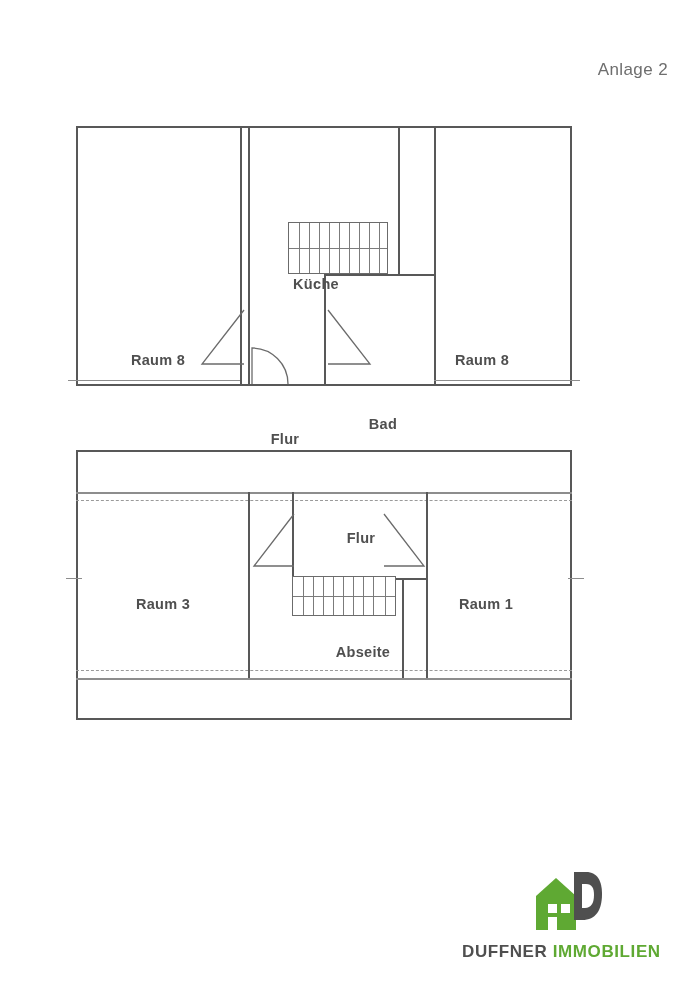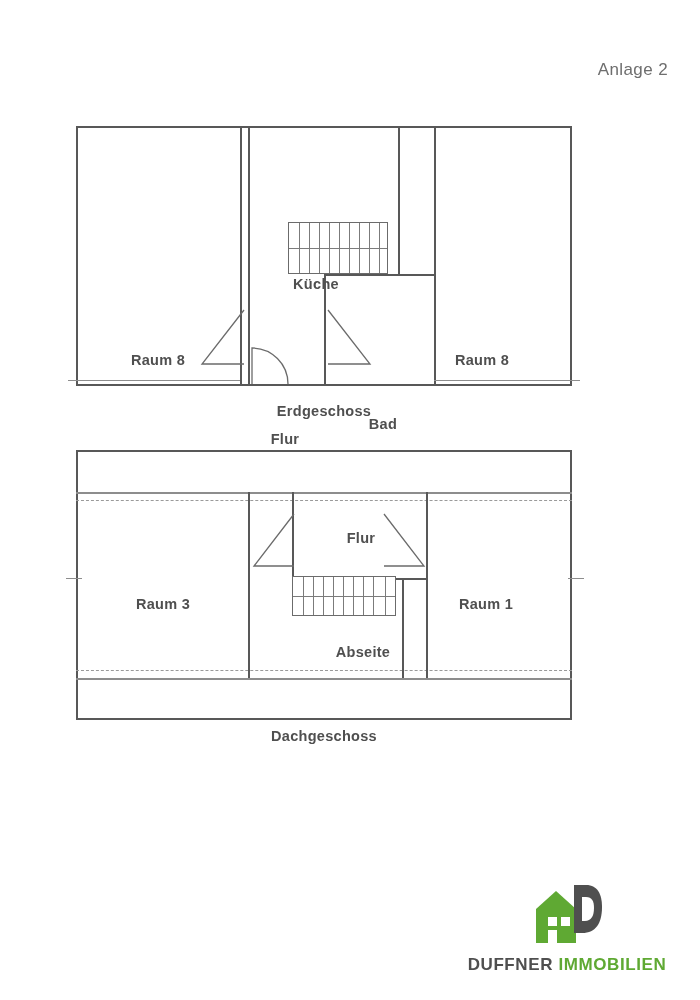--- a/index.html
+++ b/index.html
@@ -117,23 +117,23 @@
     text-align: center;
     top: 908px;
     font-size: 12.5px;
     color: #5d5d5d;
   }
 
   
   .logo {
     position: absolute;
     right: 28px;
-    bottom: 25px;
+    bottom: 38px;
     width: 210px;
-    text-align: center;
+    text-align: left;
   }
   .logo-mark {
     position: relative;
     width: 74px;
     height: 66px;
     margin: 0 auto 6px auto;
   }
   .logo-text {
     font-size: 17px;
     font-weight: bold;
@@ -193,21 +193,20 @@
       </svg>
     </div>
 
     <div class="rlabel" style="left:82px; top:226px;">Raum 8</div>
     <div class="rlabel" style="left:240px; top:150px;">Küche</div>
     <div class="rlabel" style="left:406px; top:226px;">Raum 8</div>
     <div class="rlabel" style="left:209px; top:305px;">Flur</div>
     <div class="rlabel" style="left:307px; top:290px;">Bad</div>
   </div>
 
-  <div class="floor-caption" style="top:403px;">Erdgeschoss</div>
 
   <div class="plan" style="top:450px; height:270px;">
     <div class="outer"></div>
 
     <div class="wall h thin" style="left:0; top:42px; width:496px;"></div>
     <div class="wall h thin" style="left:0; top:228px; width:496px;"></div>
     <div class="wall dash-h" style="left:0; top:50px; width:496px;"></div>
     <div class="wall dash-h" style="left:0; top:220px; width:496px;"></div>
 
     <div class="wall v" style="left:172px; top:42px; height:186px;"></div>
@@ -243,21 +242,20 @@
         <path d="M2 2 L42 54 L2 54" fill="none" stroke="#6b6b6b" stroke-width="1.3"></path>
       </svg>
     </div>
 
     <div class="rlabel" style="left:87px; top:146px;">Raum 3</div>
     <div class="rlabel" style="left:285px; top:80px;">Flur</div>
     <div class="rlabel" style="left:410px; top:146px;">Raum 1</div>
     <div class="rlabel" style="left:287px; top:194px;">Abseite</div>
   </div>
 
-  <div class="floor-caption" style="top:728px;">Dachgeschoss</div>
 
 
   <div class="logo">
     <div class="logo-mark">
       <svg width="74" height="66" viewBox="0 0 74 66">
         <path d="M6 26 L26 8 L46 26 L46 60 L6 60 Z" fill="#5fa933"></path>
         <rect x="18" y="34" width="9" height="9" fill="#ffffff"></rect>
         <rect x="31" y="34" width="9" height="9" fill="#ffffff"></rect>
         <rect x="18" y="47" width="9" height="13" fill="#ffffff"></rect>
         <path d="M44 2 L56 2 C68 2 72 12 72 24 C72 40 66 50 52 50 L44 50 Z" fill="#4f4f4f"></path>

